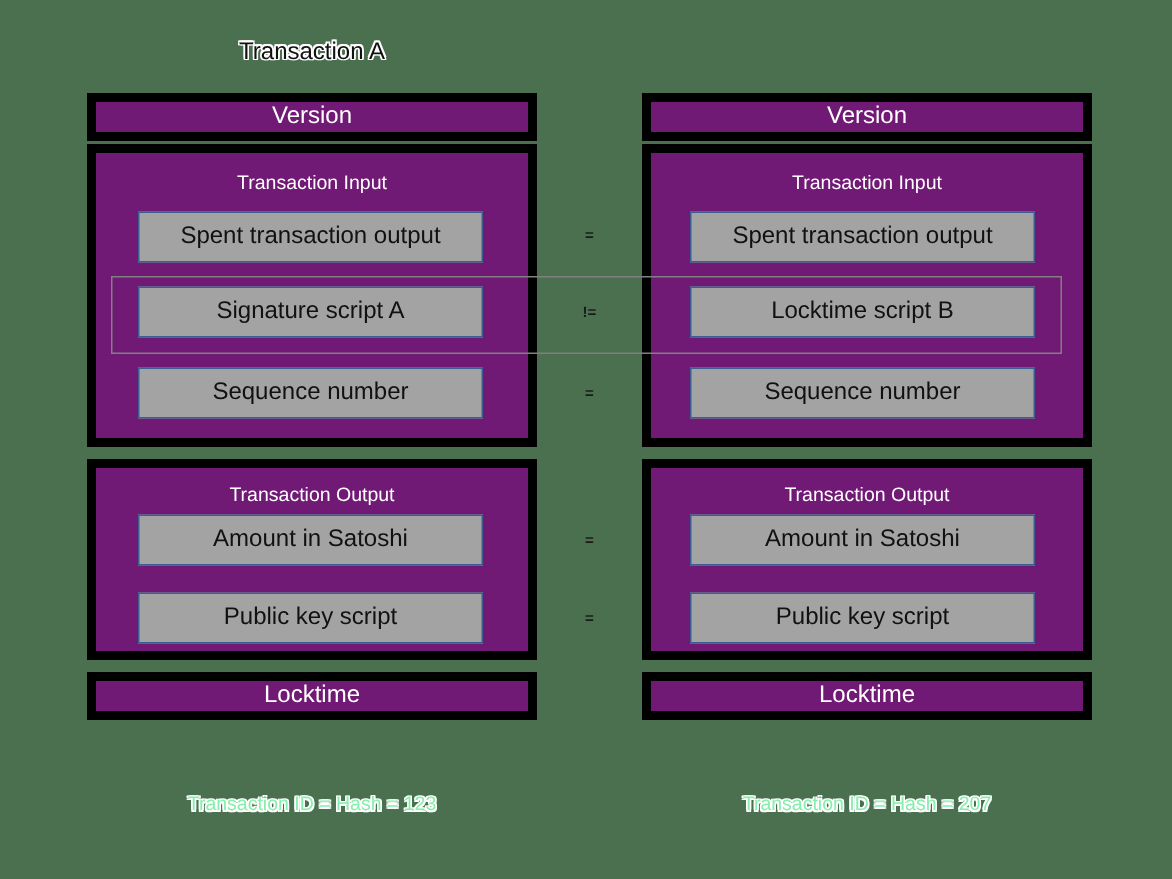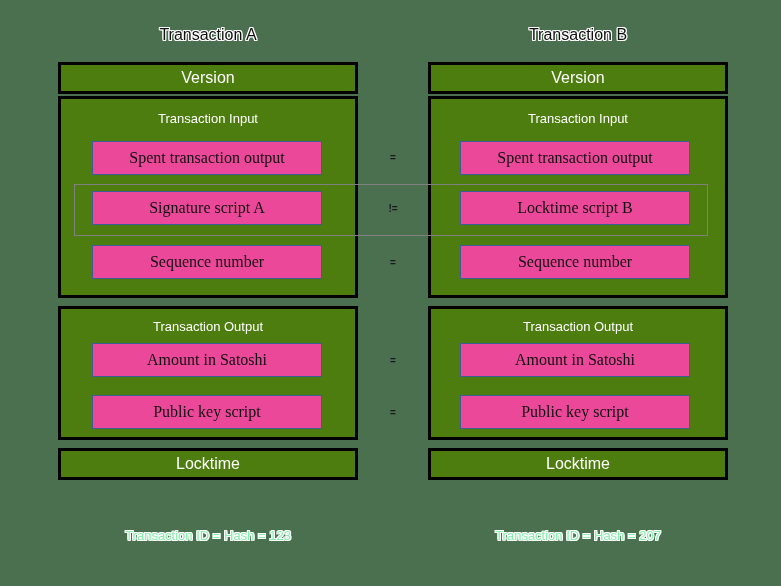--- a/index.html
+++ b/index.html
@@ -56,22 +56,22 @@
        0px -1px 0 #ffffff,  0px  1px 0 #ffffff,
       -1px  0px 0 #ffffff,  1px  0px 0 #ffffff;
     white-space: nowrap;
   }
   .hash-label.left  { left: 58px; }
   .hash-label.right { left: 428px; }
 
   
   .panel {
     position: absolute;
-    background: #4d7c0f;
-    border: 3px solid #000000;
+    background: #701a75;
+    border: 6px solid #000000;
     box-sizing: border-box;
     text-decoration: underline;
   }
 
   .panel-heading {
     position: absolute;
     left: 0;
     right: 0;
     text-align: center;
     color: #FFFFFF;
@@ -87,30 +87,29 @@
     align-items: center;
     justify-content: center;
     color: #FFFFFF;
     font-size: 16px;
     white-space: nowrap;
   }
 
   
   .field {
     position: absolute;
-    background: #ec4899;
+    background: #a3a3a3;
     border: 1px solid #3B5F92;
     box-sizing: border-box;
     display: flex;
     align-items: center;
     justify-content: center;
     color: #111111;
     font-size: 16px;
     white-space: nowrap;
-    font-family: Liberation Serif, serif;
   }
 
   
   .op {
     position: absolute;
     width: 40px;
     text-align: center;
     font-size: 10px;
     font-weight: bold;
     color: #1A1A1A;
@@ -126,21 +125,20 @@
     background: transparent;
     pointer-events: none;
   }
 </style>
 </head>
 <body>
 
 <div class="canvas">
 
   <div class="col-title left">Transaction A</div>
-  <div class="col-title right">Transaction B</div>
 
   <div class="panel" style="left:58px; top:62px; width:300px; height:32px;">
     <div class="bar-label">Version</div>
   </div>
 
   <div class="panel" style="left:58px; top:96px; width:300px; height:202px;">
     <div class="panel-heading" style="top:12px;">Transaction Input</div>
   </div>
   <div class="field" style="left:92px; top:141px; width:230px; height:34px;">Spent transaction output</div>
   <div class="field" style="left:92px; top:191px; width:230px; height:34px;">Signature script A</div>

